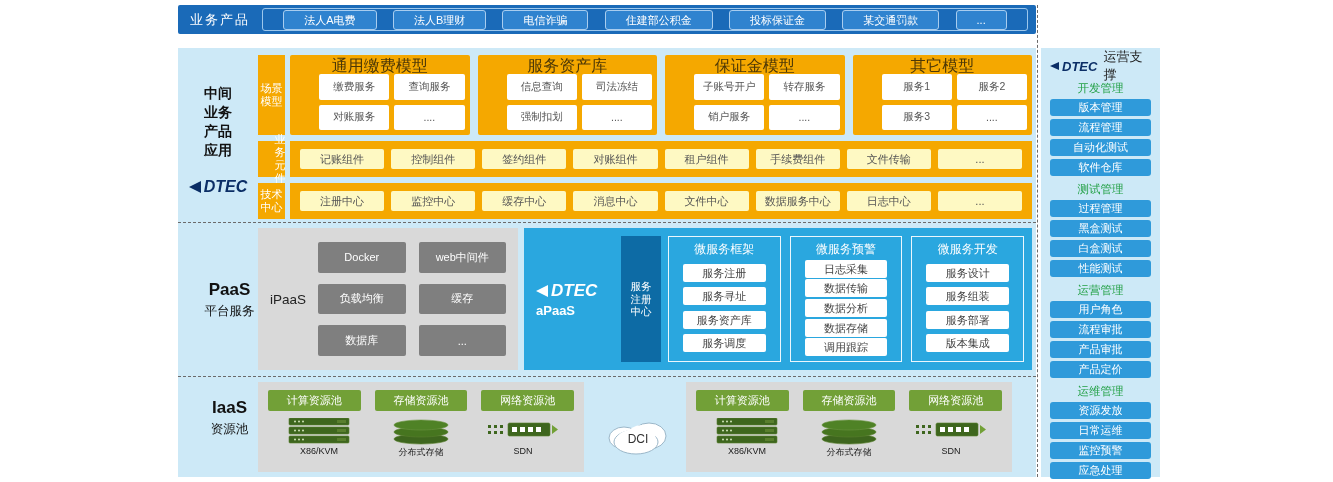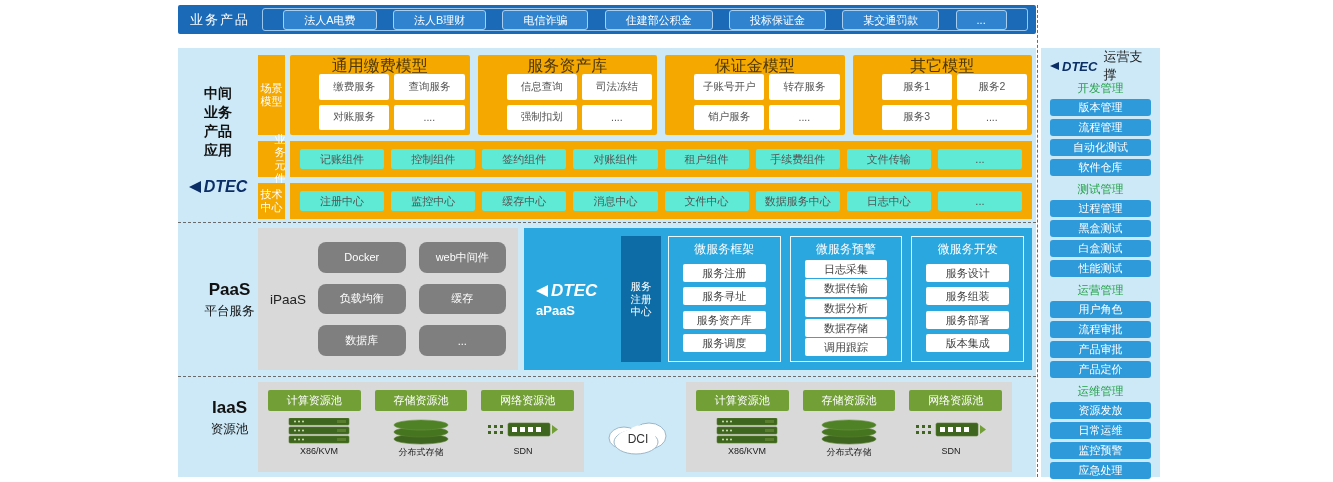--- a/index.html
+++ b/index.html
@@ -39,27 +39,27 @@
 
   .scene-groups{position:absolute;left:112px;top:7px;width:742px;height:80px;display:flex;gap:8px;}
   .model-group{flex:1;background:#f5a800;border-radius:2px;padding:2px 5px 5px;display:flex;flex-direction:column;box-sizing:border-box;}
   .model-title{font-size:16px;color:#4d3806;text-align:center;height:17px;line-height:17px;}
   .model-items{flex:1;display:grid;grid-template-columns:1fr 1fr;gap:5px;padding-left:24px;}
   .m-item{background:#fff;border-radius:2px;font-size:10.5px;color:#555;display:flex;align-items:center;justify-content:center;white-space:nowrap;overflow:hidden;}
 
   .row-strip{position:absolute;left:112px;width:742px;height:36px;background:#f5a800;display:flex;align-items:center;gap:7px;padding:0 10px;box-sizing:border-box;}
   .biz-strip{top:93px;}
   .tech-strip{top:135px;}
-  .strip-btn{flex:1;background:#5eead4;border-radius:2px;height:20px;line-height:20px;text-align:center;font-size:11px;color:#555;white-space:nowrap;overflow:hidden;}
+  .strip-btn{flex:1;background:#fef9c3;border-radius:2px;height:20px;line-height:20px;text-align:center;font-size:11px;color:#555;white-space:nowrap;overflow:hidden;}
 
   
   .ipaas{position:absolute;left:80px;top:180px;width:260px;height:142px;background:#d9d9d9;}
   .ipaas-label{position:absolute;left:0;top:0;bottom:0;width:60px;display:flex;align-items:center;justify-content:center;font-size:13.5px;color:#222;}
   .ipaas-grid{position:absolute;left:60px;right:12px;top:14px;bottom:14px;display:grid;grid-template-columns:1fr 1fr;gap:11px 13px;}
-  .ipaas-btn{background:#7f7f7f;color:#fff;font-size:11px;display:flex;align-items:center;justify-content:center;border-radius:8px;white-space:nowrap;}
+  .ipaas-btn{background:#7f7f7f;color:#fff;font-size:11px;display:flex;align-items:center;justify-content:center;border-radius:2px;white-space:nowrap;}
 
   .apaas{position:absolute;left:346px;top:180px;width:508px;height:142px;background:#2aa7df;display:flex;padding:6px;box-sizing:border-box;gap:5px;}
   .apaas-logoarea{width:86px;display:flex;flex-direction:column;align-items:flex-start;justify-content:center;padding-left:6px;box-sizing:border-box;}
   .apaas-sub{color:#fff;font-size:13px;font-weight:bold;margin-top:2px;}
   .apaas-registry{width:40px;background:#0d6ba5;color:#fff;font-size:10.5px;display:flex;align-items:center;justify-content:center;text-align:center;word-break:break-all;line-height:12.5px;padding:4px 7px;box-sizing:border-box;margin:2px 0;}
   .apaas-group{flex:1;border:1px solid #eaf7fd;margin:2px;display:flex;flex-direction:column;padding:3px 6px;box-sizing:border-box;}
   .apaas-group-title{color:#fff;font-size:12px;text-align:center;height:18px;line-height:18px;}
   .apaas-items{flex:1;display:flex;flex-direction:column;justify-content:space-evenly;}
   .apaas-btn{background:#fff;color:#444;height:18px;line-height:18px;text-align:center;font-size:11px;border-radius:2px;margin:0 8px;white-space:nowrap;overflow:hidden;}
 

